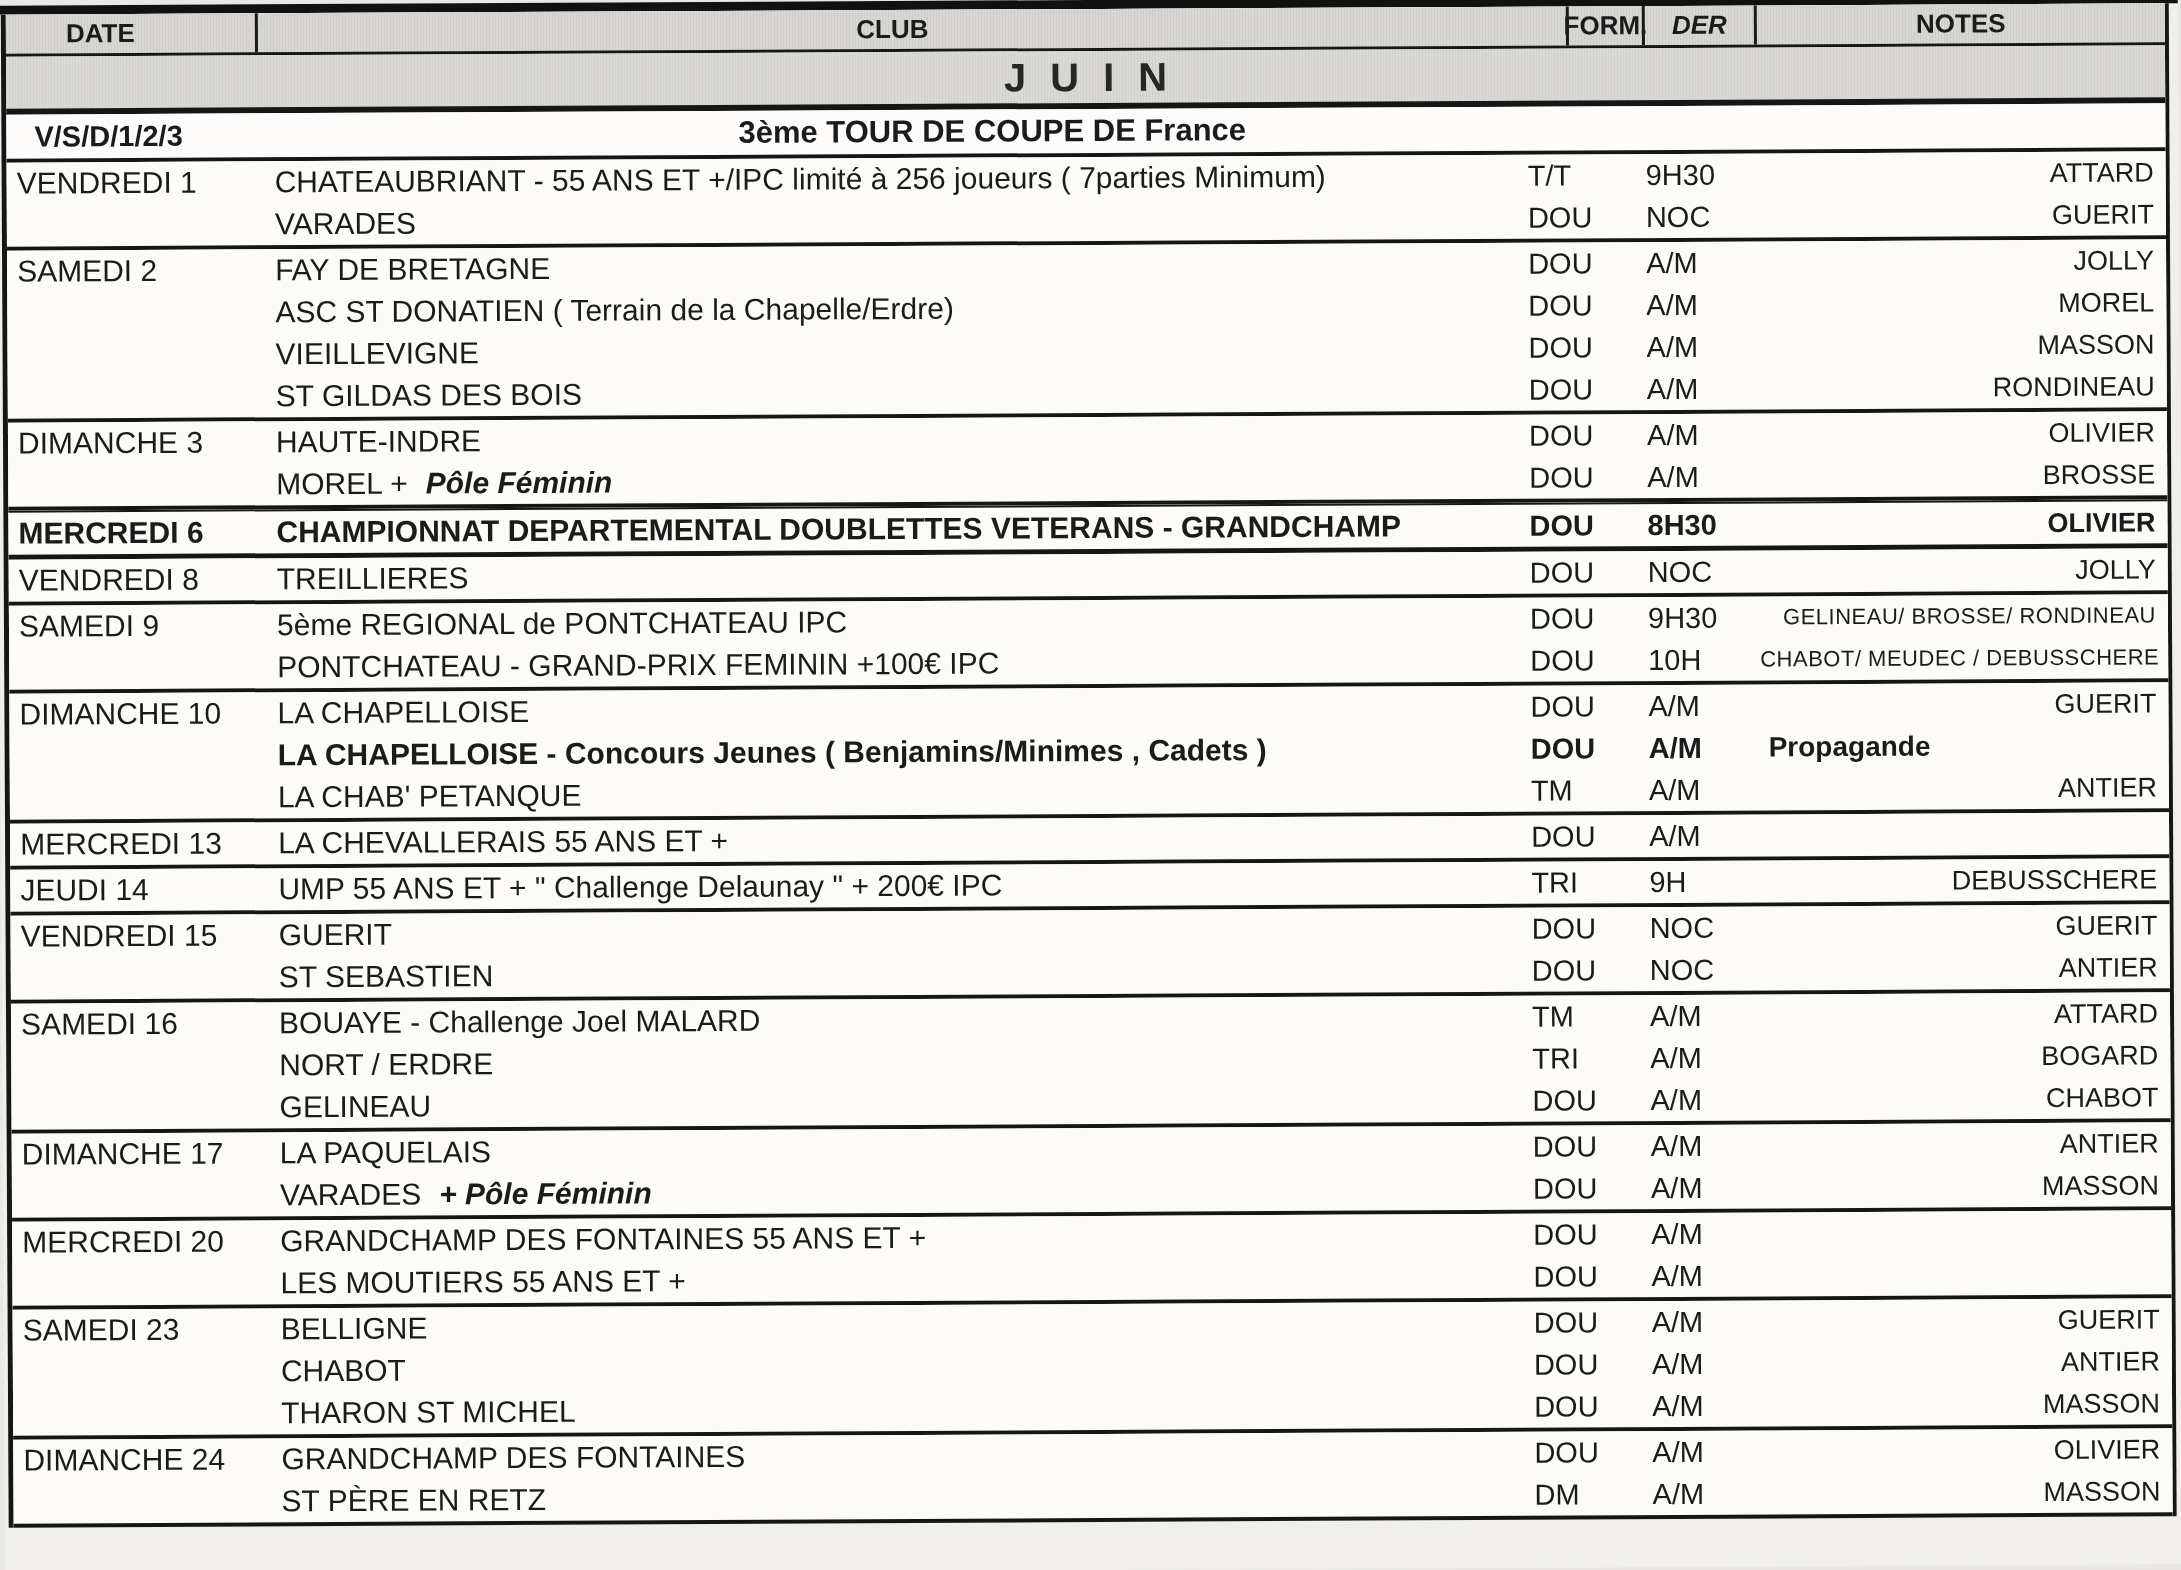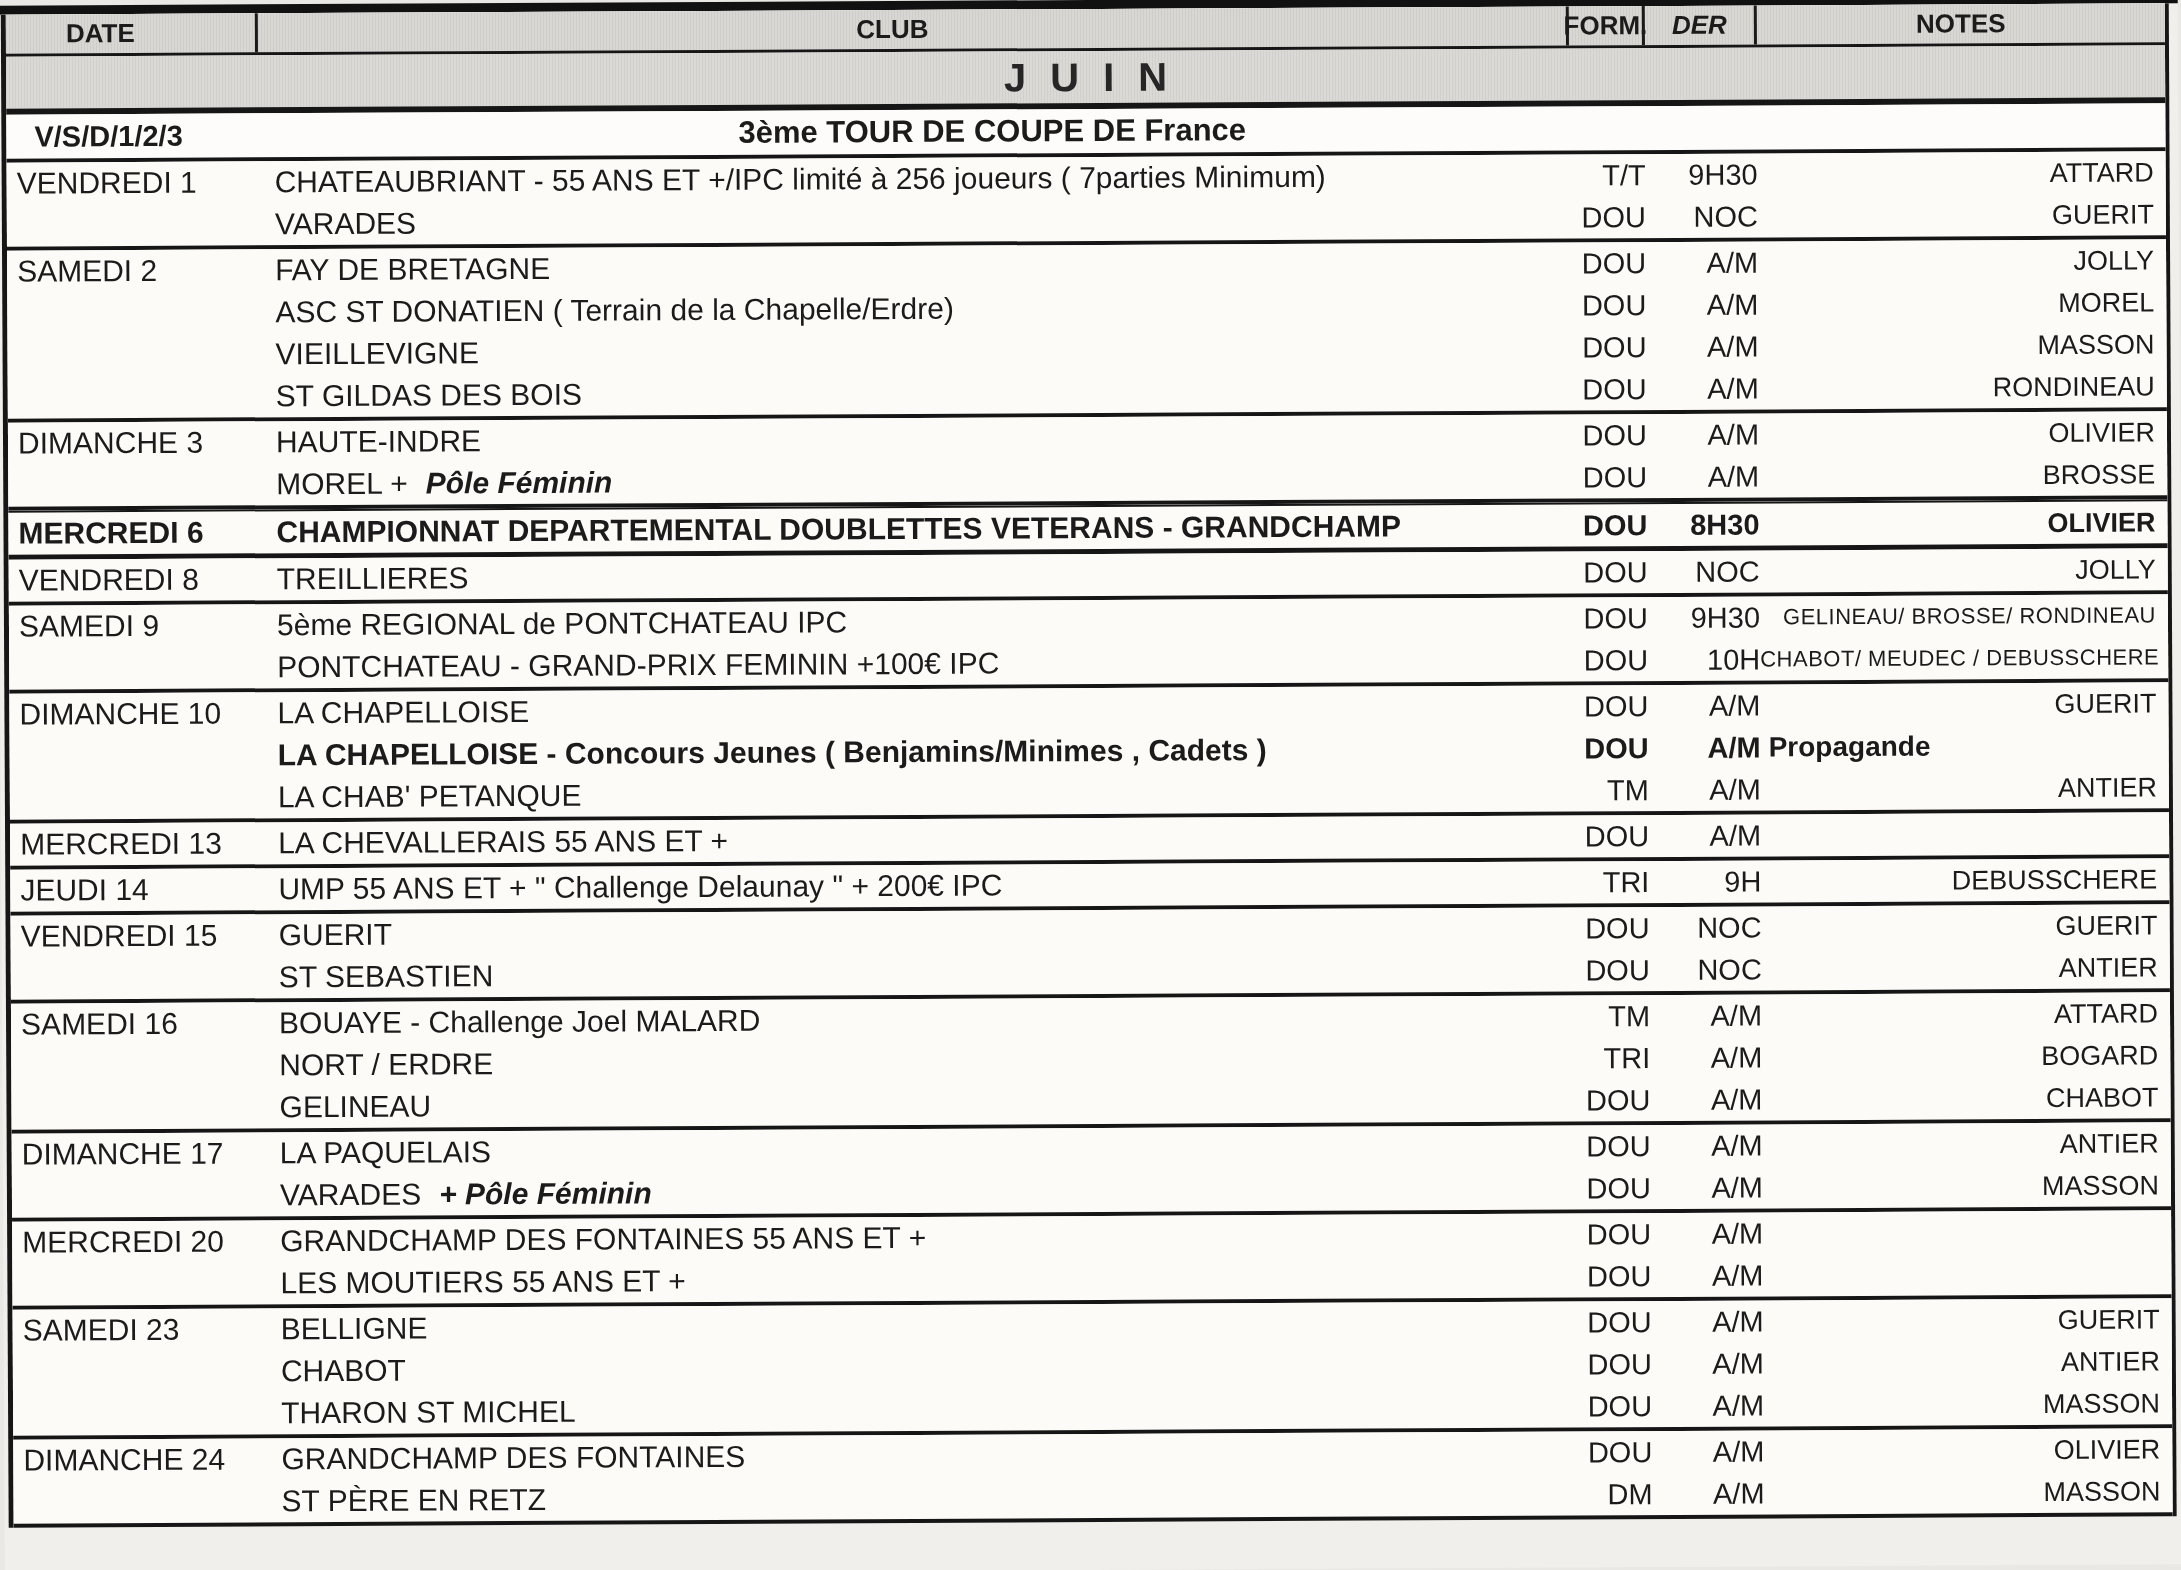--- a/index.html
+++ b/index.html
@@ -63,22 +63,22 @@
   .coupe-date{padding-left:28px;font-size:29px;}
   .coupe-title{grid-column:2 / span 4;text-align:left;padding-left:480px;font-size:31px;}
   
   .group{border-bottom:4px solid #161616;background:#fcfbf8;}
   .group.heavy{border-top:2px solid #161616;border-bottom:5px solid #161616;}
   .row{height:42px;}
   .row.bold{font-weight:bold;}
   .c{overflow:hidden;white-space:nowrap;}
   .c.date{padding-left:10px;font-size:30px;}
   .c.club{padding-left:16px;font-size:30px;}
-  .c.form{text-align:right;font-size:29px;}
-  .c.der{text-align:right;font-size:29px;}
+  .c.form{text-align:left;font-size:29px;}
+  .c.der{text-align:left;font-size:29px;}
   .c.notes{text-align:right;padding-right:12px;font-size:27px;}
   .c.notes.small{font-size:22px;letter-spacing:0.5px;}
   .c.notes.left{text-align:left;padding-left:8px;font-size:28px;}
   .fem{font-style:italic;font-weight:bold;padding-left:18px;}
 </style>
 </head>
 <body>
 
 <div class="sheet">
   <div class="scan-top"></div>

